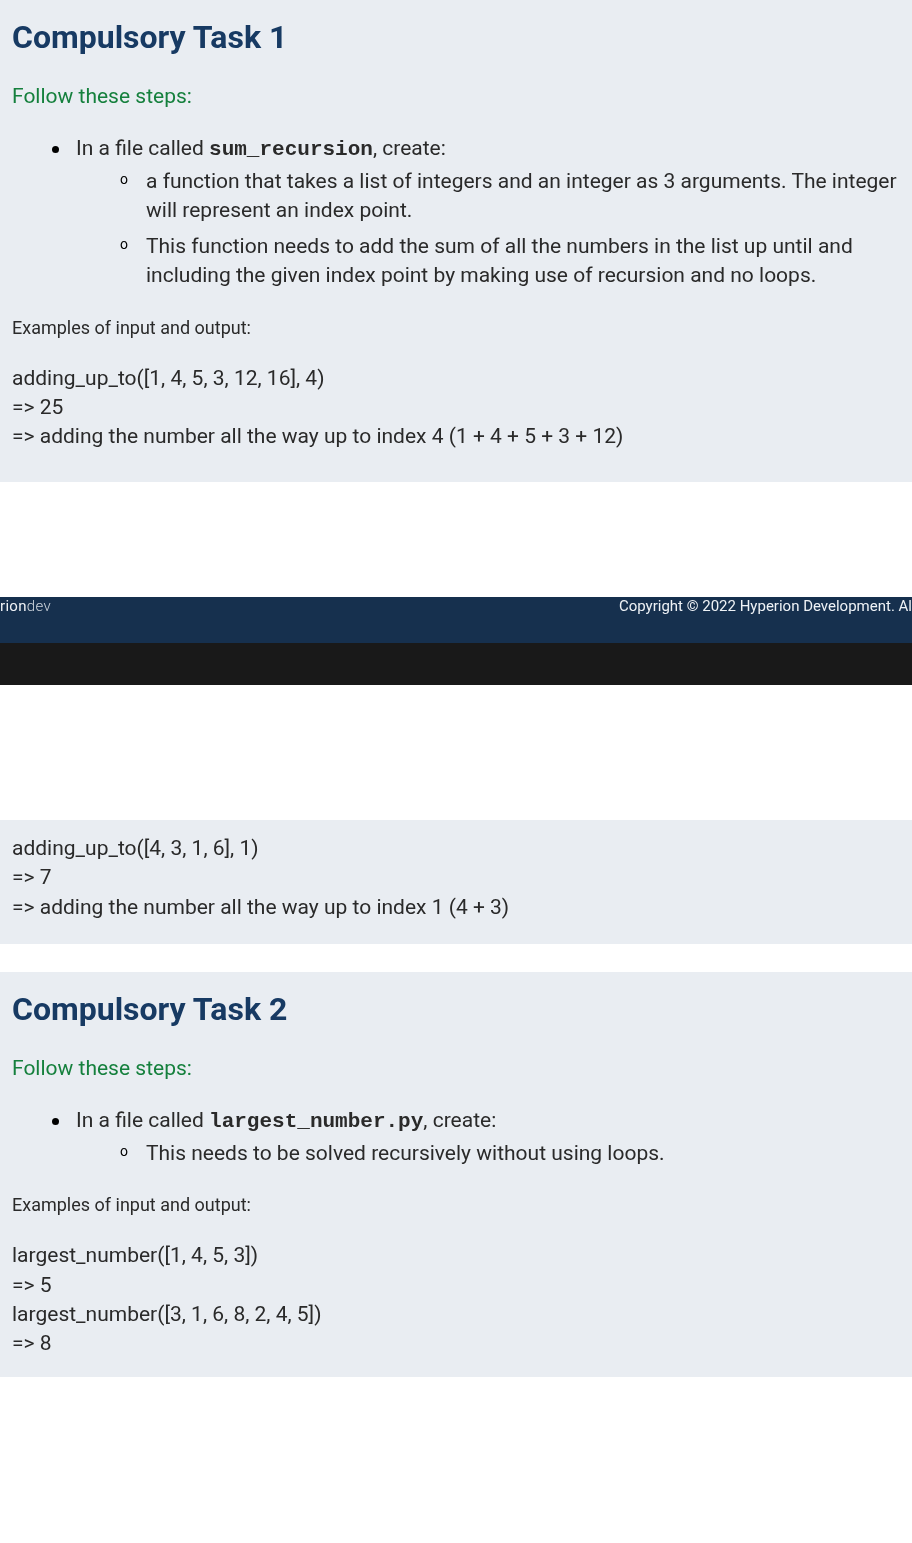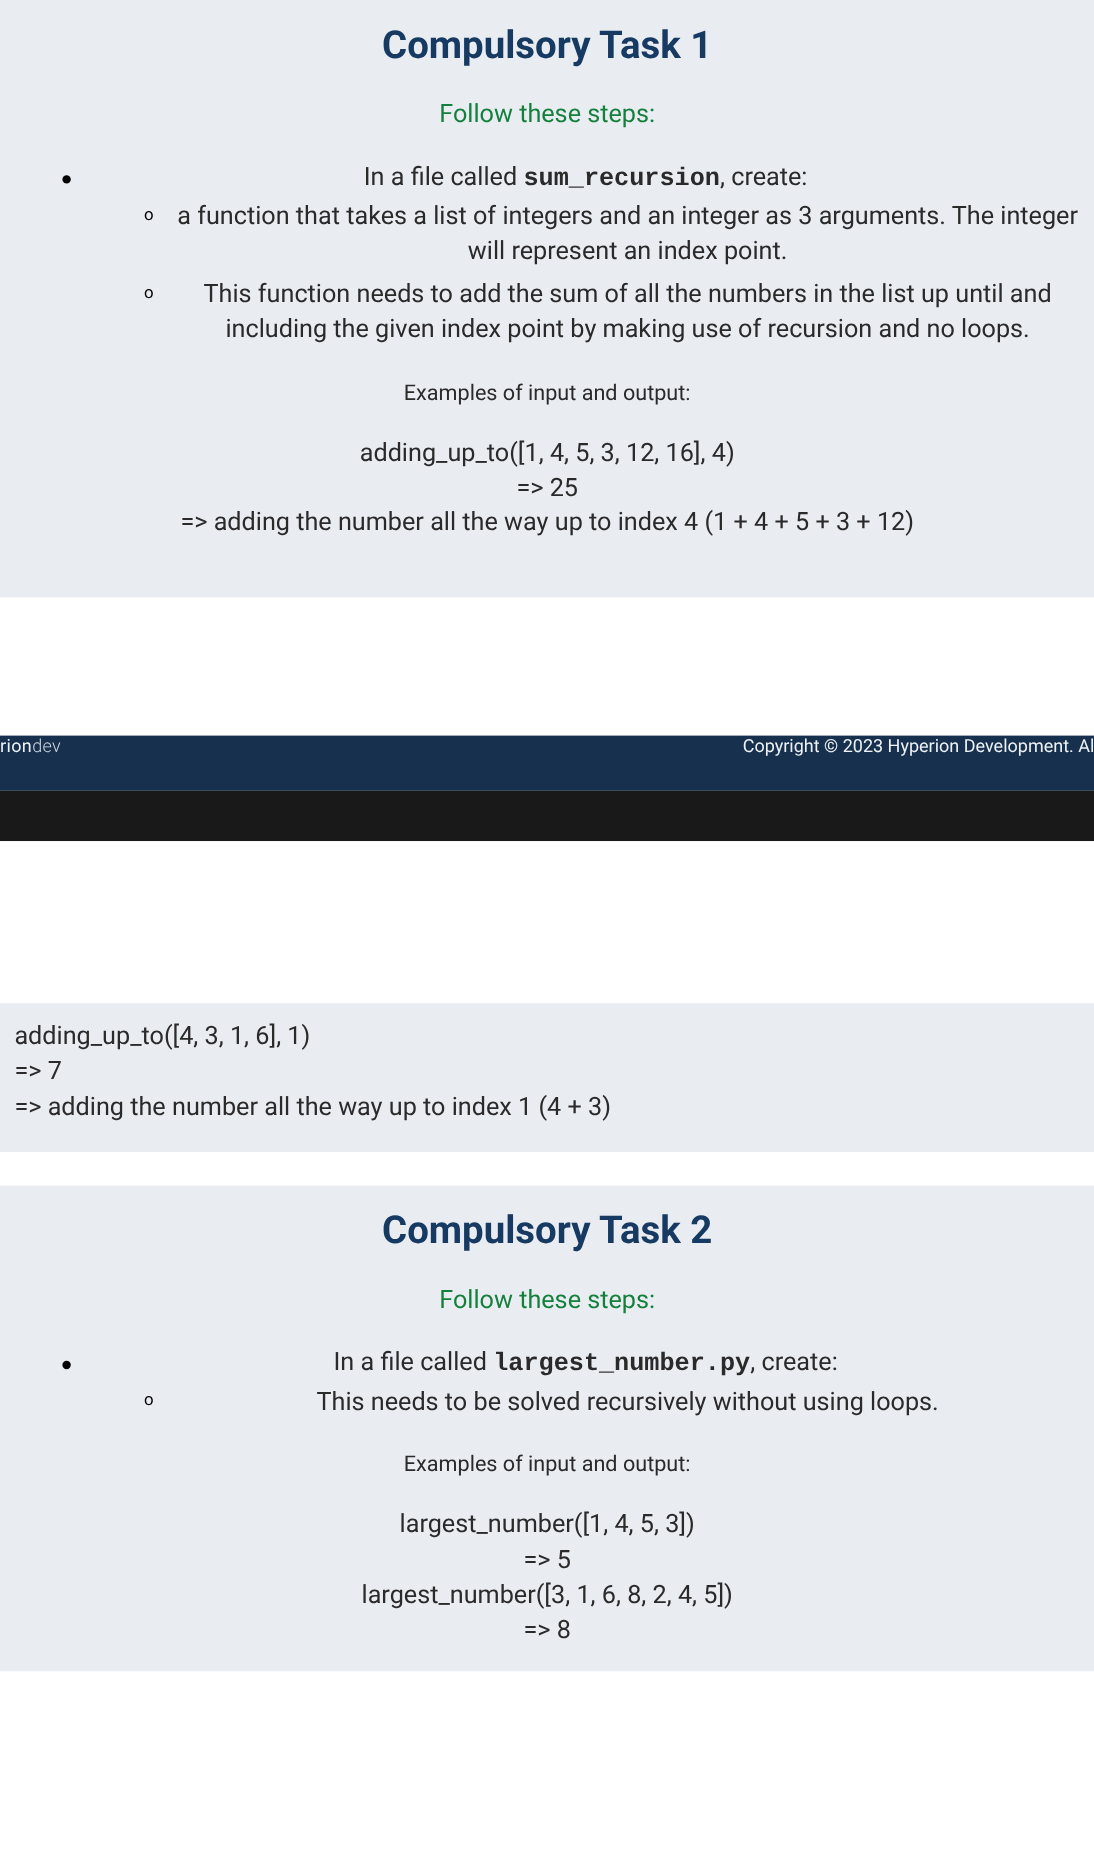--- a/index.html
+++ b/index.html
@@ -4,22 +4,21 @@
 <style>
   * { box-sizing: border-box; margin: 0; padding: 0; }
   body {
     font-family: -apple-system, BlinkMacSystemFont, "Segoe UI", Roboto, Helvetica, Arial, sans-serif;
     background: #ffffff;
     color: #2a2a2a;
     width: 912px;
   }
   .card {
     background: #e9edf2;
-    padding: 18px 12px 46px 12px;
-    text-align: center;
+    padding: 18px 12px 30px 12px;
   }
   .card h2 {
     color: #173a63;
     font-size: 32px;
     font-weight: 700;
     margin-bottom: 28px;
   }
   .follow {
     font-size: 21px;
     color: #15803d;
@@ -95,21 +94,21 @@
     <div>=&gt; adding the number all the way up to index 4 (1 + 4 + 5 + 3 + 12)</div>
   </div>
 </div>
 
 <div class="gap-white"></div>
 
 <div class="footer-bar">
   <div class="footer-left">
     <span>rion</span><span class="dev">dev</span>
   </div>
-  <div class="footer-right">Copyright © 2023 Hyperion Development. Al</div>
+  <div class="footer-right">Copyright © 2022 Hyperion Development. Al</div>
 </div>
 <div class="footer-black"></div>
 
 <div class="gap-white2"></div>
 
 <div class="card-continue">
   <div class="mono-block">
     <div>adding_up_to([4, 3, 1, 6], 1)</div>
     <div>=&gt; 7</div>
     <div>=&gt; adding the number all the way up to index 1 (4 + 3)</div>

